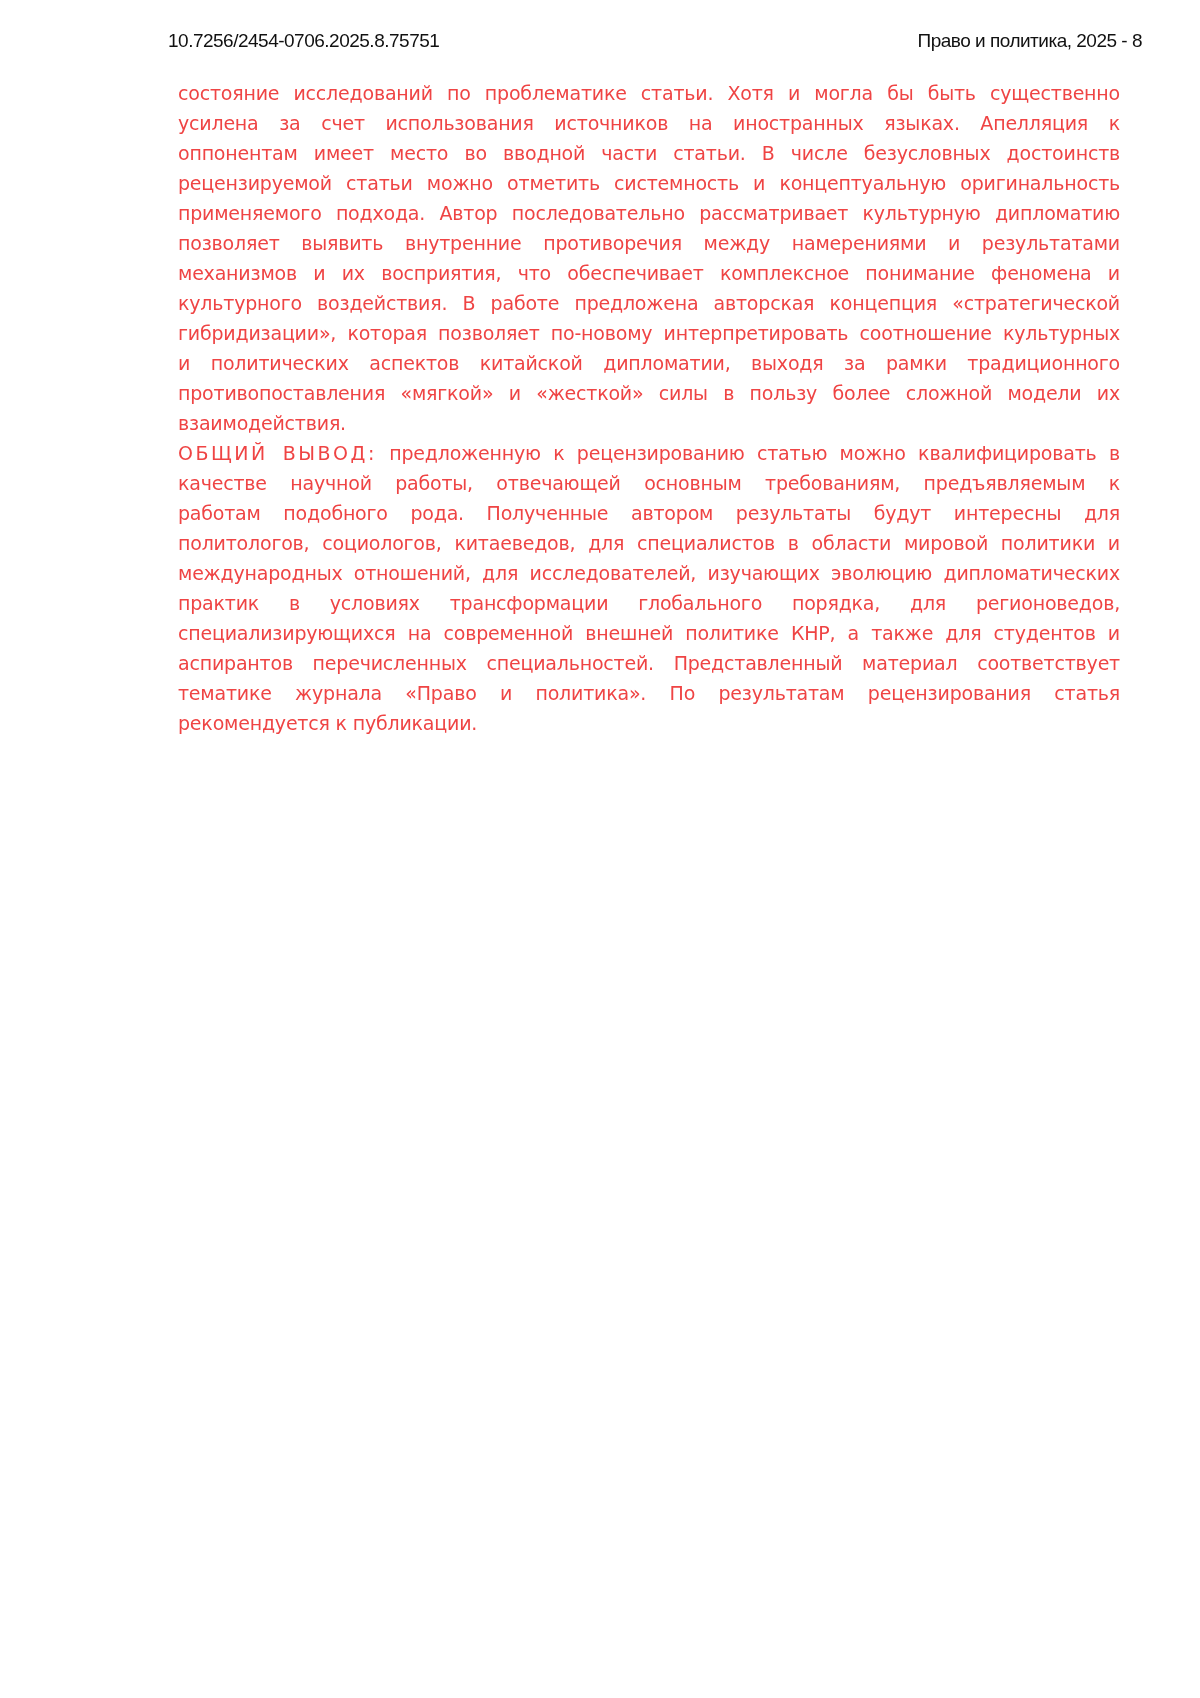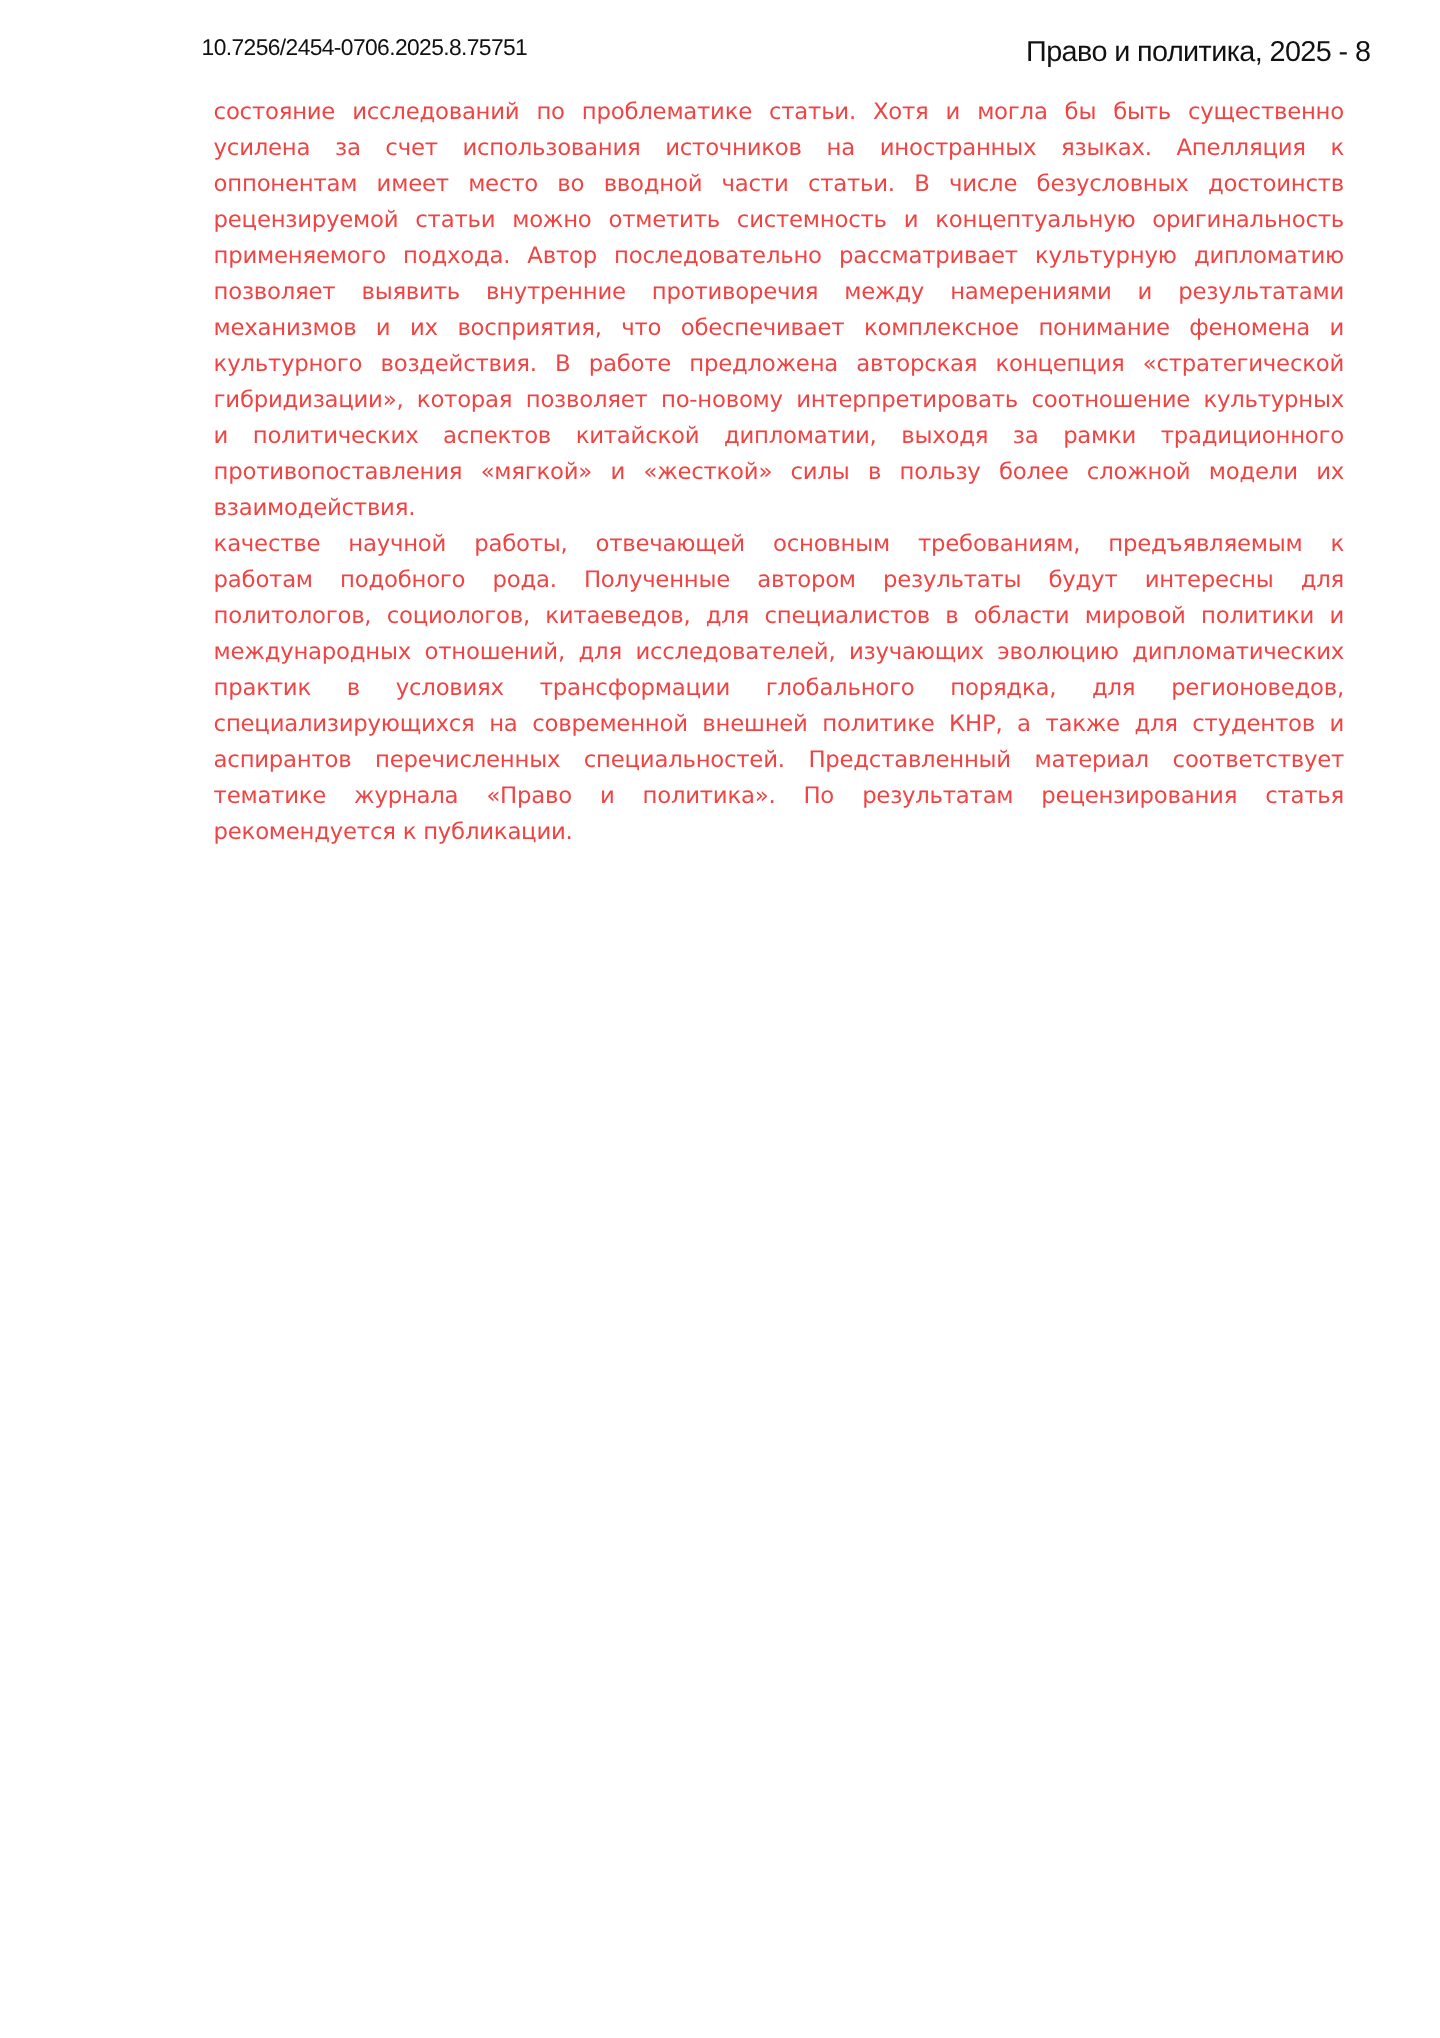--- a/index.html
+++ b/index.html
@@ -21,21 +21,21 @@
     font-size: 19px;
     letter-spacing: -0.5px;
     color: #111111;
     white-space: nowrap;
   }
   .header-journal {
     position: absolute;
     right: 58px;
     top: 30px;
     font-family: "Liberation Sans", sans-serif;
-    font-size: 24px;
+    font-size: 19px;
     letter-spacing: -0.5px;
     color: #111111;
     white-space: nowrap;
   }
   .text-block {
     position: absolute;
     left: 178px;
     top: 78px;
     width: 942px;
     font-family: "DejaVu Sans", sans-serif;
@@ -85,20 +85,21 @@
         <div class="line">применяемого подхода. Автор последовательно рассматривает культурную дипломатию</div>
         <div class="line">позволяет выявить внутренние противоречия между намерениями и результатами</div>
         <div class="line">механизмов и их восприятия, что обеспечивает комплексное понимание феномена и</div>
         <div class="line">культурного воздействия. В работе предложена авторская концепция «стратегической</div>
         <div class="line">гибридизации», которая позволяет по-новому интерпретировать соотношение культурных</div>
         <div class="line">и политических аспектов китайской дипломатии, выходя за рамки традиционного</div>
         <div class="line">противопоставления «мягкой» и «жесткой» силы в пользу более сложной модели их</div>
         <div class="line para-last">взаимодействия.</div>
       </div>
       <div class="paragraph">
+        <div class="line"><span class="lead">ОБЩИЙ ВЫВОД:</span> предложенную к рецензированию статью можно квалифицировать в</div>
         <div class="line">качестве научной работы, отвечающей основным требованиям, предъявляемым к</div>
         <div class="line">работам подобного рода. Полученные автором результаты будут интересны для</div>
         <div class="line">политологов, социологов, китаеведов, для специалистов в области мировой политики и</div>
         <div class="line">международных отношений, для исследователей, изучающих эволюцию дипломатических</div>
         <div class="line">практик в условиях трансформации глобального порядка, для регионоведов,</div>
         <div class="line">специализирующихся на современной внешней политике КНР, а также для студентов и</div>
         <div class="line">аспирантов перечисленных специальностей. Представленный материал соответствует</div>
         <div class="line">тематике журнала «Право и политика». По результатам рецензирования статья</div>
         <div class="line para-last">рекомендуется к публикации.</div>
       </div>

